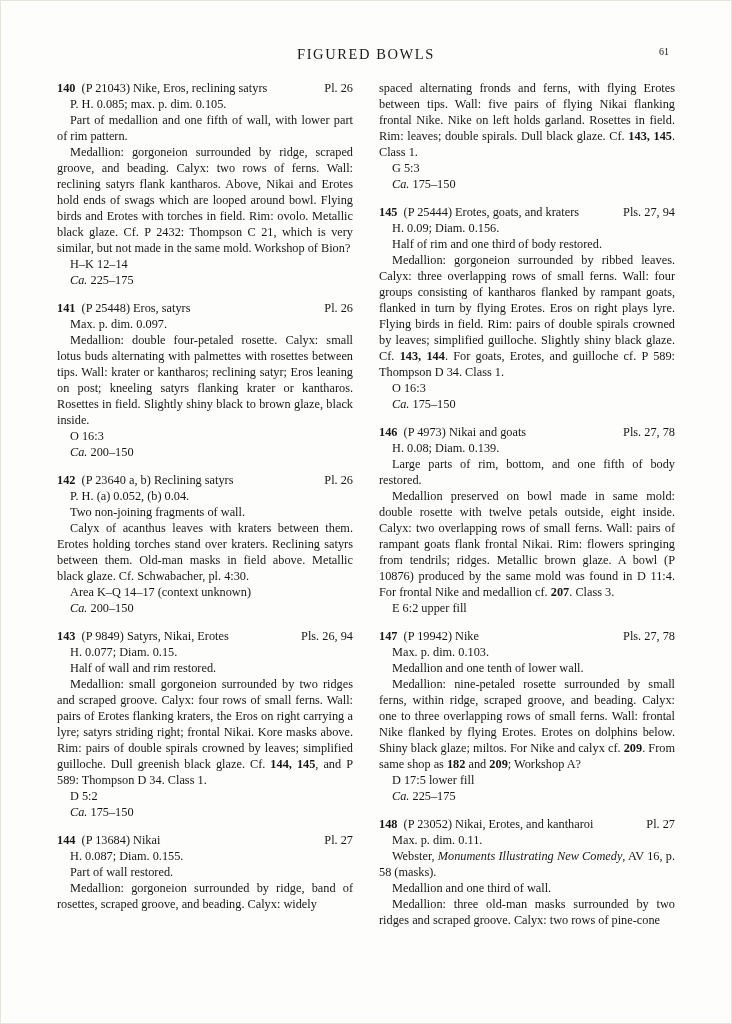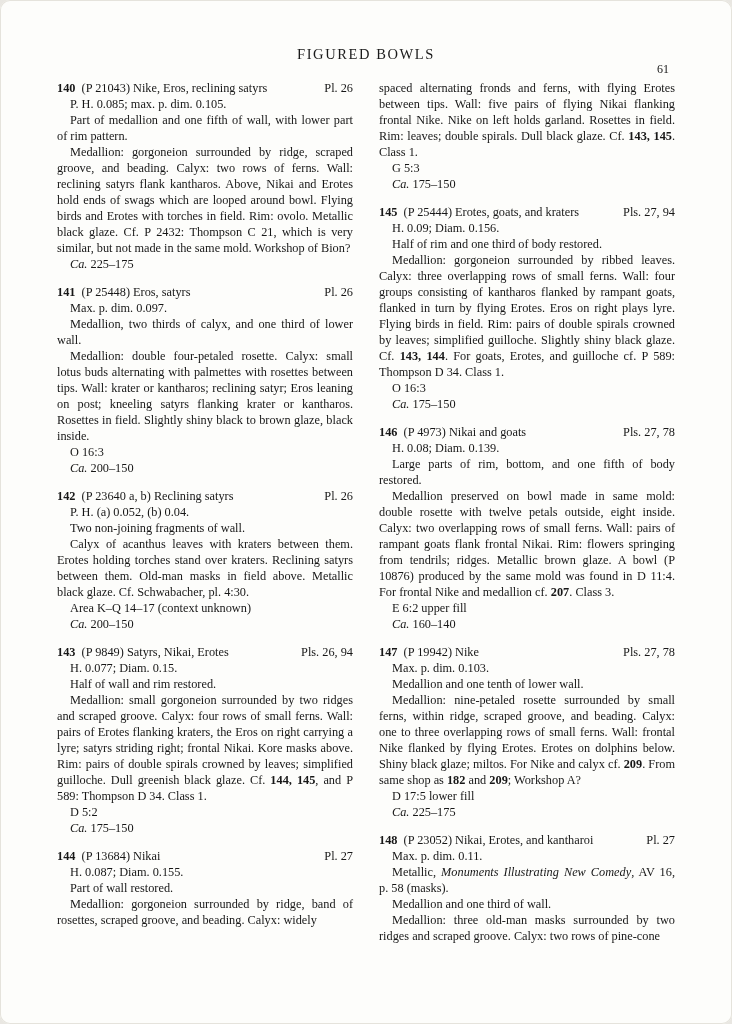--- a/index.html
+++ b/index.html
@@ -10,41 +10,40 @@
   }
   .page {
     width: 732px;
     height: 1024px;
     margin: 0 auto;
     background: #fdfdfb;
     color: #171717;
     position: relative;
     overflow: hidden;
     box-shadow: inset 0 0 0 1px #e5e3dc;
-    border-radius: 10px;
   }
   .header {
     position: absolute;
     top: 46px;
     left: 57px;
     width: 618px;
     height: 18px;
   }
   .header-title {
     display: block;
     text-align: center;
     font-size: 14.5px;
     letter-spacing: 1.6px;
     color: #1a1a1a;
   }
   .page-number {
     position: absolute;
     right: 6px;
-    top: 16px;
-    font-size: 12px;
+    top: 0;
+    font-size: 10px;
   }
   .content {
     position: absolute;
     top: 80px;
     left: 57px;
     width: 618px;
     display: flex;
     gap: 26px;
   }
   .column {
@@ -77,29 +76,29 @@
   <div class="content">
     <div class="column">
         <article class="entry">
           <div class="heading">
             <span class="hleft"><span class="b">140</span><span> (P 21043) Nike, Eros, reclining satyrs</span></span>
             <span class="plate">Pl. 26</span>
           </div>
           <p class="para"><span>P. H. 0.085; max. p. dim. 0.105.</span></p>
           <p class="para"><span>Part of medallion and one fifth of wall, with lower part of rim pattern.</span></p>
           <p class="para"><span>Medallion: gorgoneion surrounded by ridge, scraped groove, and beading. Calyx: two rows of ferns. Wall: reclining satyrs flank kantharos. Above, Nikai and Erotes hold ends of swags which are looped around bowl. Flying birds and Erotes with torches in field. Rim: ovolo. Metallic black glaze. Cf. P 2432: Thompson C 21, which is very similar, but not made in the same mold. Workshop of Bion?</span></p>
+          <p class="para"><span>H–K 12–14</span></p>
           <p class="para"><span class="i">Ca. </span><span>225–175</span></p>
         </article>
         <article class="entry">
           <div class="heading">
             <span class="hleft"><span class="b">141</span><span> (P 25448) Eros, satyrs</span></span>
             <span class="plate">Pl. 26</span>
           </div>
           <p class="para"><span>Max. p. dim. 0.097.</span></p>
-          <p class="para"><span>Medallion, two thirds of calyx, and one third of lower wall.</span></p>
           <p class="para"><span>Medallion: double four-petaled rosette. Calyx: small lotus buds alternating with palmettes with rosettes between tips. Wall: krater or kantharos; reclining satyr; Eros leaning on post; kneeling satyrs flanking krater or kantharos. Rosettes in field. Slightly shiny black to brown glaze, black inside.</span></p>
           <p class="para"><span>O 16:3</span></p>
           <p class="para"><span class="i">Ca. </span><span>200–150</span></p>
         </article>
         <article class="entry">
           <div class="heading">
             <span class="hleft"><span class="b">142</span><span> (P 23640 a, b) Reclining satyrs</span></span>
             <span class="plate">Pl. 26</span>
           </div>
           <p class="para"><span>P. H. (a) 0.052, (b) 0.04.</span></p>
@@ -148,38 +147,37 @@
         </article>
         <article class="entry">
           <div class="heading">
             <span class="hleft"><span class="b">146</span><span> (P 4973) Nikai and goats</span></span>
             <span class="plate">Pls. 27, 78</span>
           </div>
           <p class="para"><span>H. 0.08; Diam. 0.139.</span></p>
           <p class="para"><span>Large parts of rim, bottom, and one fifth of body restored.</span></p>
           <p class="para"><span>Medallion preserved on bowl made in same mold: double rosette with twelve petals outside, eight inside. Calyx: two overlapping rows of small ferns. Wall: pairs of rampant goats flank frontal Nikai. Rim: flowers springing from tendrils; ridges. Metallic brown glaze. A bowl (P 10876) produced by the same mold was found in D 11:4. For frontal Nike and medallion cf. </span><span class="b">207</span><span>. Class 3.</span></p>
           <p class="para"><span>E 6:2 upper fill</span></p>
-          <p class="para"><span class="i">Ca. </span><span>160–140</span></p>
         </article>
         <article class="entry">
           <div class="heading">
             <span class="hleft"><span class="b">147</span><span> (P 19942) Nike</span></span>
             <span class="plate">Pls. 27, 78</span>
           </div>
           <p class="para"><span>Max. p. dim. 0.103.</span></p>
           <p class="para"><span>Medallion and one tenth of lower wall.</span></p>
           <p class="para"><span>Medallion: nine-petaled rosette surrounded by small ferns, within ridge, scraped groove, and beading. Calyx: one to three overlapping rows of small ferns. Wall: frontal Nike flanked by flying Erotes. Erotes on dolphins below. Shiny black glaze; miltos. For Nike and calyx cf. </span><span class="b">209</span><span>. From same shop as </span><span class="b">182</span><span> and </span><span class="b">209</span><span>; Workshop A?</span></p>
           <p class="para"><span>D 17:5 lower fill</span></p>
           <p class="para"><span class="i">Ca. </span><span>225–175</span></p>
         </article>
         <article class="entry">
           <div class="heading">
             <span class="hleft"><span class="b">148</span><span> (P 23052) Nikai, Erotes, and kantharoi</span></span>
             <span class="plate">Pl. 27</span>
           </div>
           <p class="para"><span>Max. p. dim. 0.11.</span></p>
-          <p class="para"><span>Metallic, </span><span class="i">Monuments Illustrating New Comedy</span><span>, AV 16, p. 58 (masks).</span></p>
+          <p class="para"><span>Webster, </span><span class="i">Monuments Illustrating New Comedy</span><span>, AV 16, p. 58 (masks).</span></p>
           <p class="para"><span>Medallion and one third of wall.</span></p>
           <p class="para"><span>Medallion: three old-man masks surrounded by two ridges and scraped groove. Calyx: two rows of pine-cone</span></p>
         </article>
       </div>
   </div>
 </div>
 
 </body></html>

